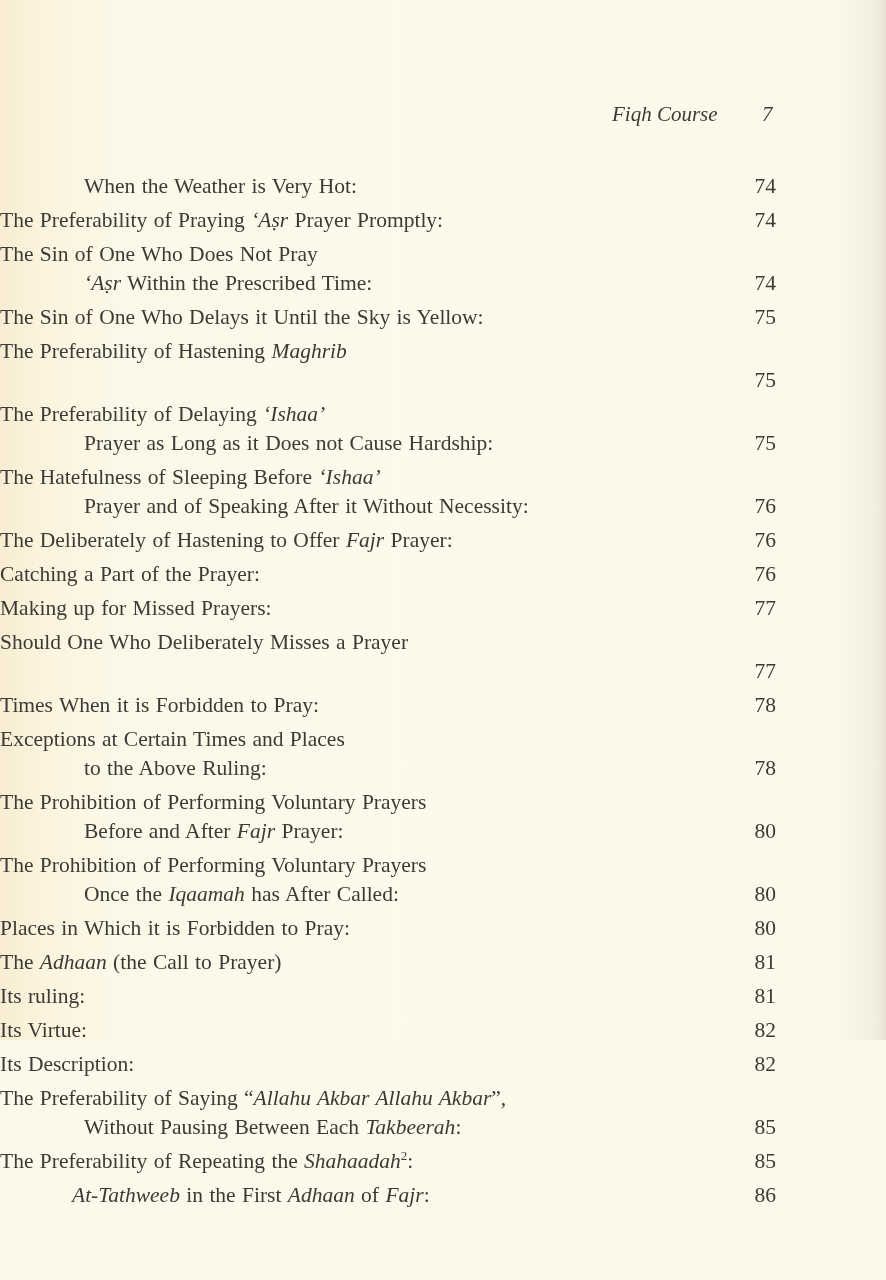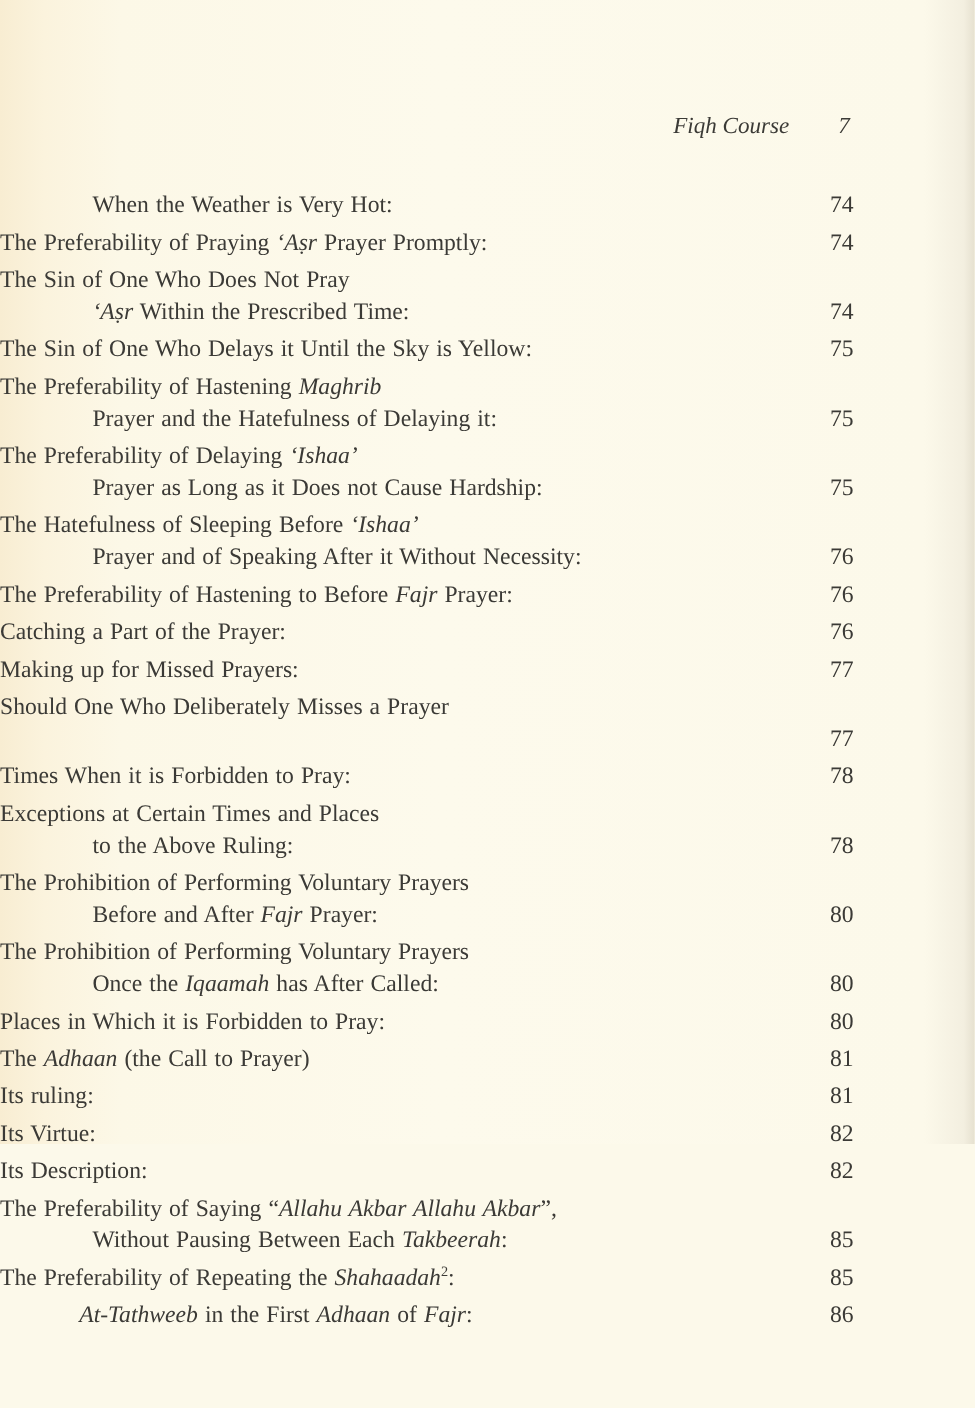--- a/index.html
+++ b/index.html
@@ -87,35 +87,35 @@
         <div class="line l0"><span>The Sin of One Who Does Not Pray</span></div>
         <div class="line l1"><i>‘Aṣr</i><span> Within the Prescribed Time:</span><span class="pg">74</span></div>
       </div>
       <div class="gap"></div>
       <div class="entry">
         <div class="line l0"><span>The Sin of One Who Delays it Until the Sky is Yellow:</span><span class="pg">75</span></div>
       </div>
       <div class="gap"></div>
       <div class="entry">
         <div class="line l0"><span>The Preferability of Hastening </span><i>Maghrib</i></div>
-        <div class="line l1"><span>Prayer and the Hatefulness of Delaying it:</span><span class="pg">75</span></div>
+        <div class="line l1"><span class="pg">75</span></div>
       </div>
       <div class="gap"></div>
       <div class="entry">
         <div class="line l0"><span>The Preferability of Delaying </span><i>‘Ishaa’</i></div>
         <div class="line l1"><span>Prayer as Long as it Does not Cause Hardship:</span><span class="pg">75</span></div>
       </div>
       <div class="gap"></div>
       <div class="entry">
         <div class="line l0"><span>The Hatefulness of Sleeping Before </span><i>‘Ishaa’</i></div>
         <div class="line l1"><span>Prayer and of Speaking After it Without Necessity:</span><span class="pg">76</span></div>
       </div>
       <div class="gap"></div>
       <div class="entry">
-        <div class="line l0"><span>The Preferability of Hastening to Before </span><i>Fajr</i><span> Prayer:</span><span class="pg">76</span></div>
+        <div class="line l0"><span>The Deliberately of Hastening to Offer </span><i>Fajr</i><span> Prayer:</span><span class="pg">76</span></div>
       </div>
       <div class="gap"></div>
       <div class="entry">
         <div class="line l0"><span>Catching a Part of the Prayer:</span><span class="pg">76</span></div>
       </div>
       <div class="gap"></div>
       <div class="entry">
         <div class="line l0"><span>Making up for Missed Prayers:</span><span class="pg">77</span></div>
       </div>
       <div class="gap"></div>

